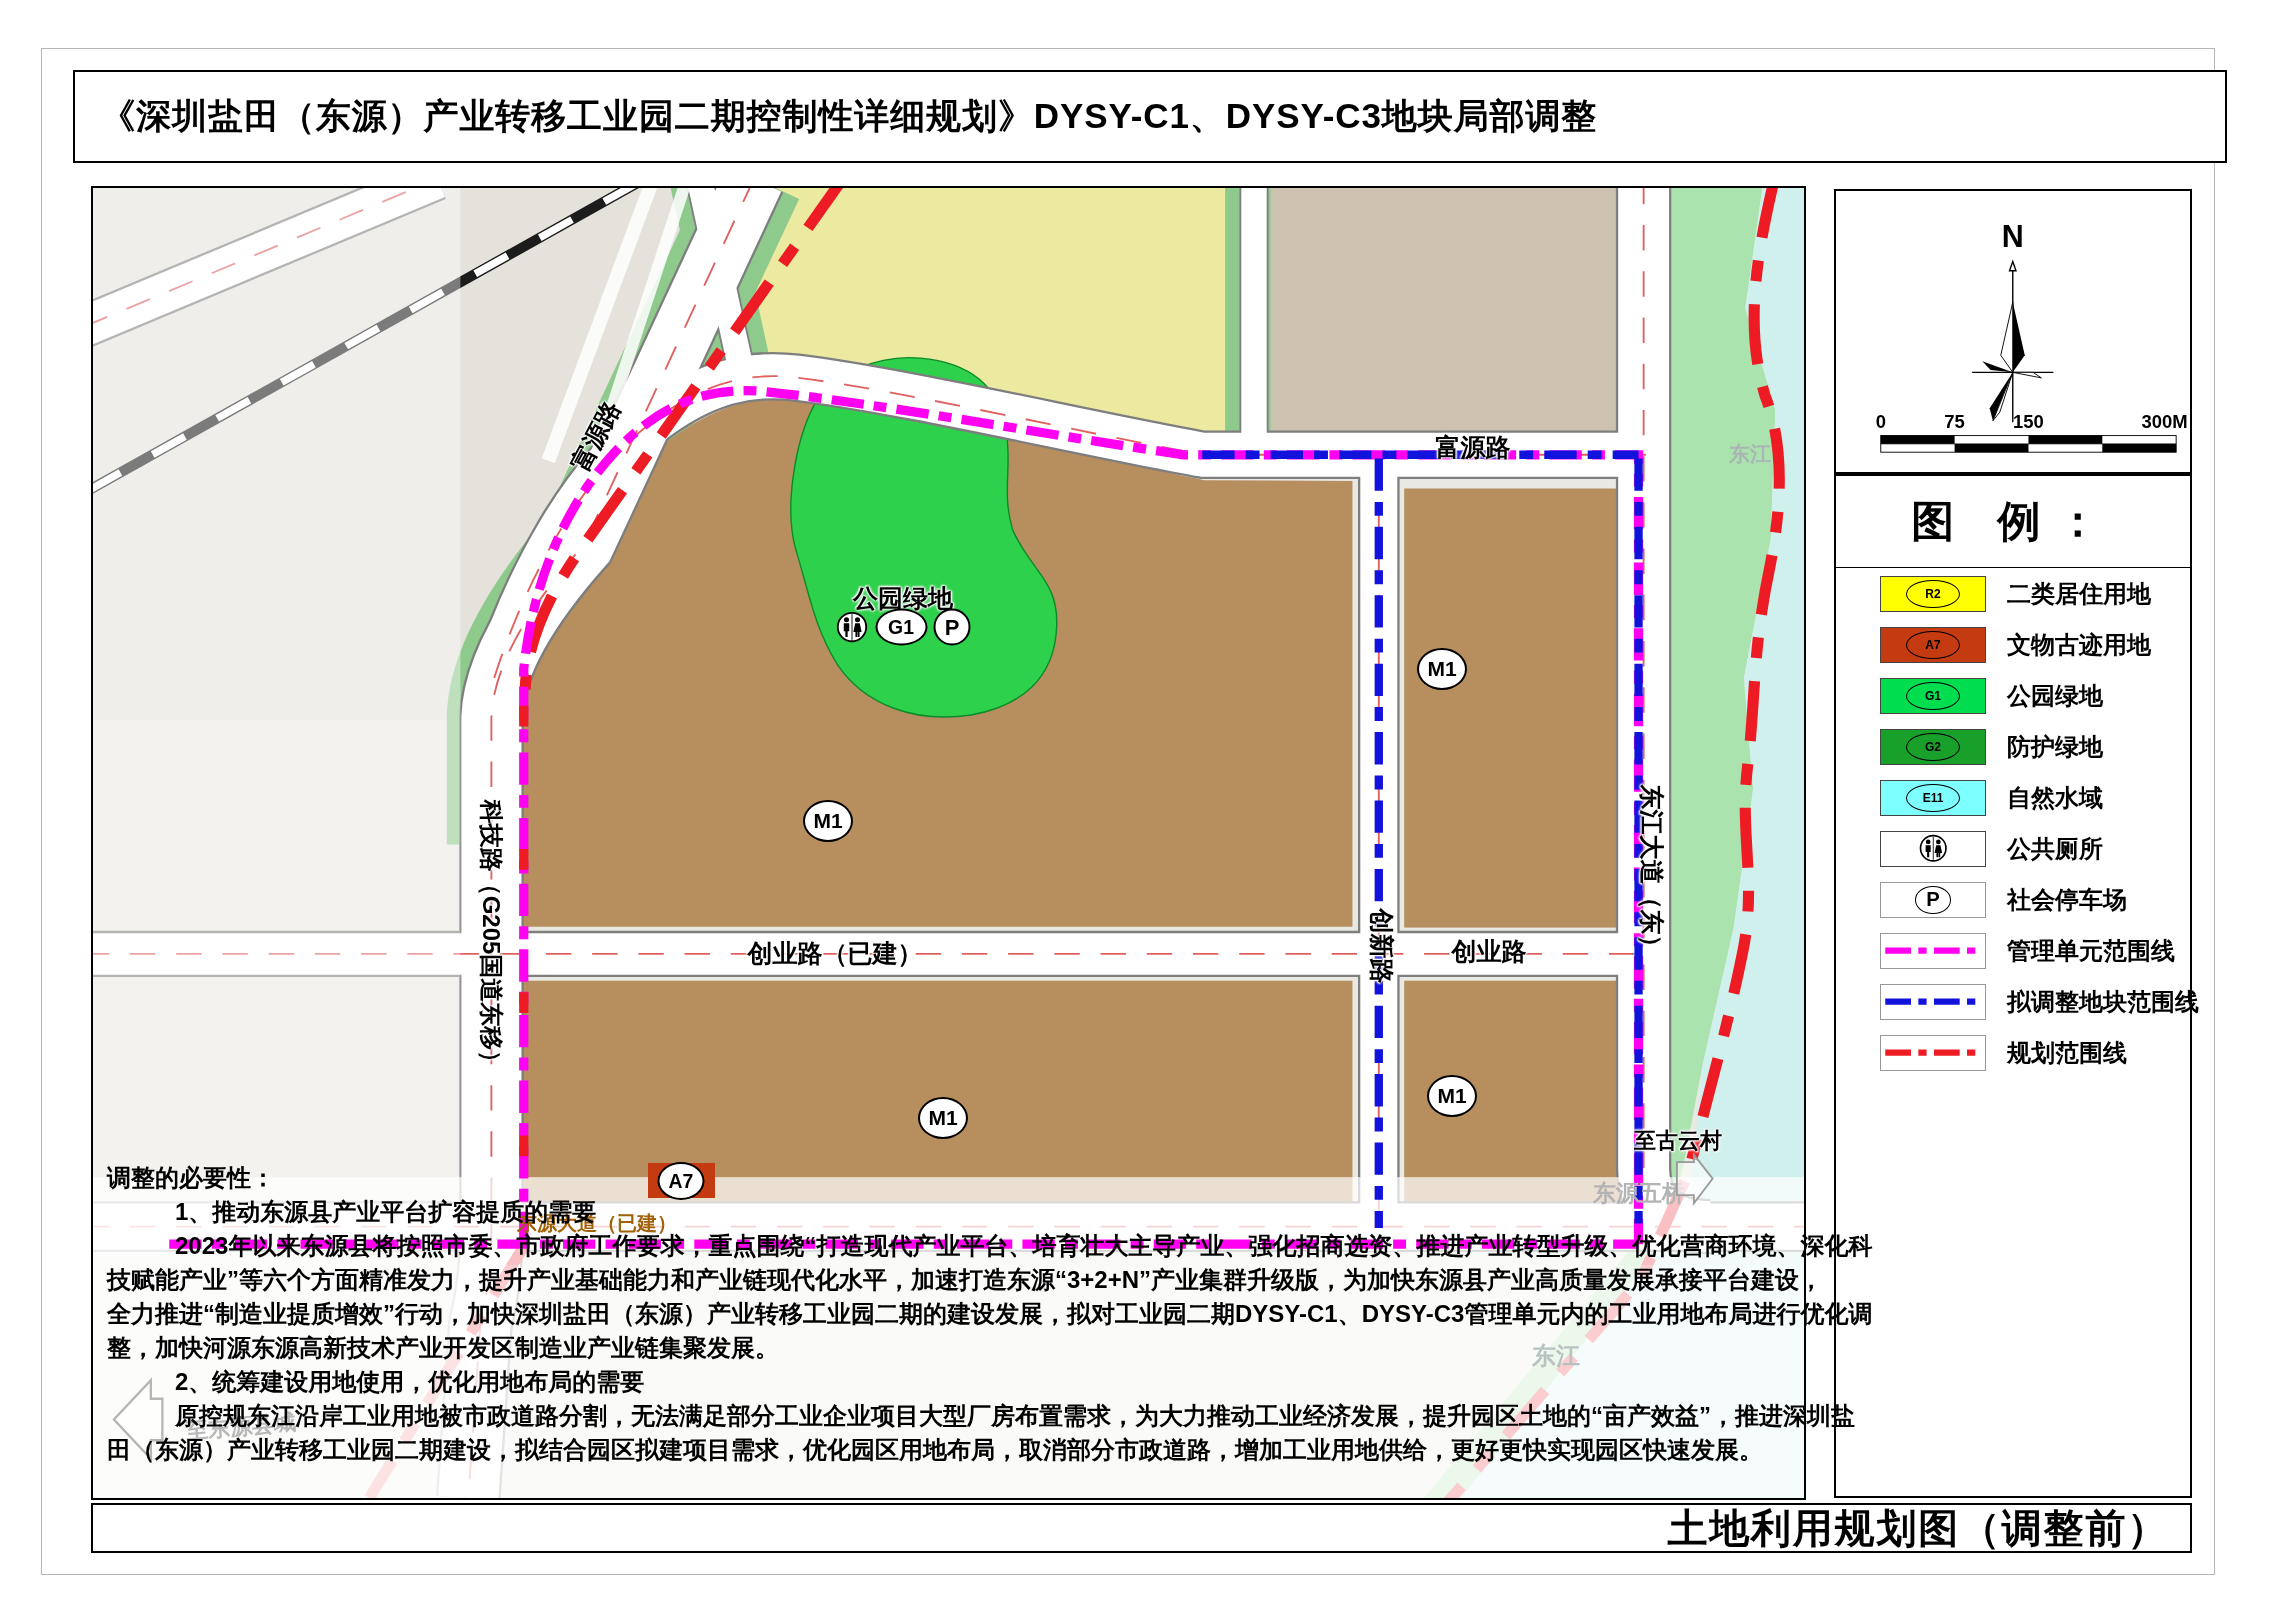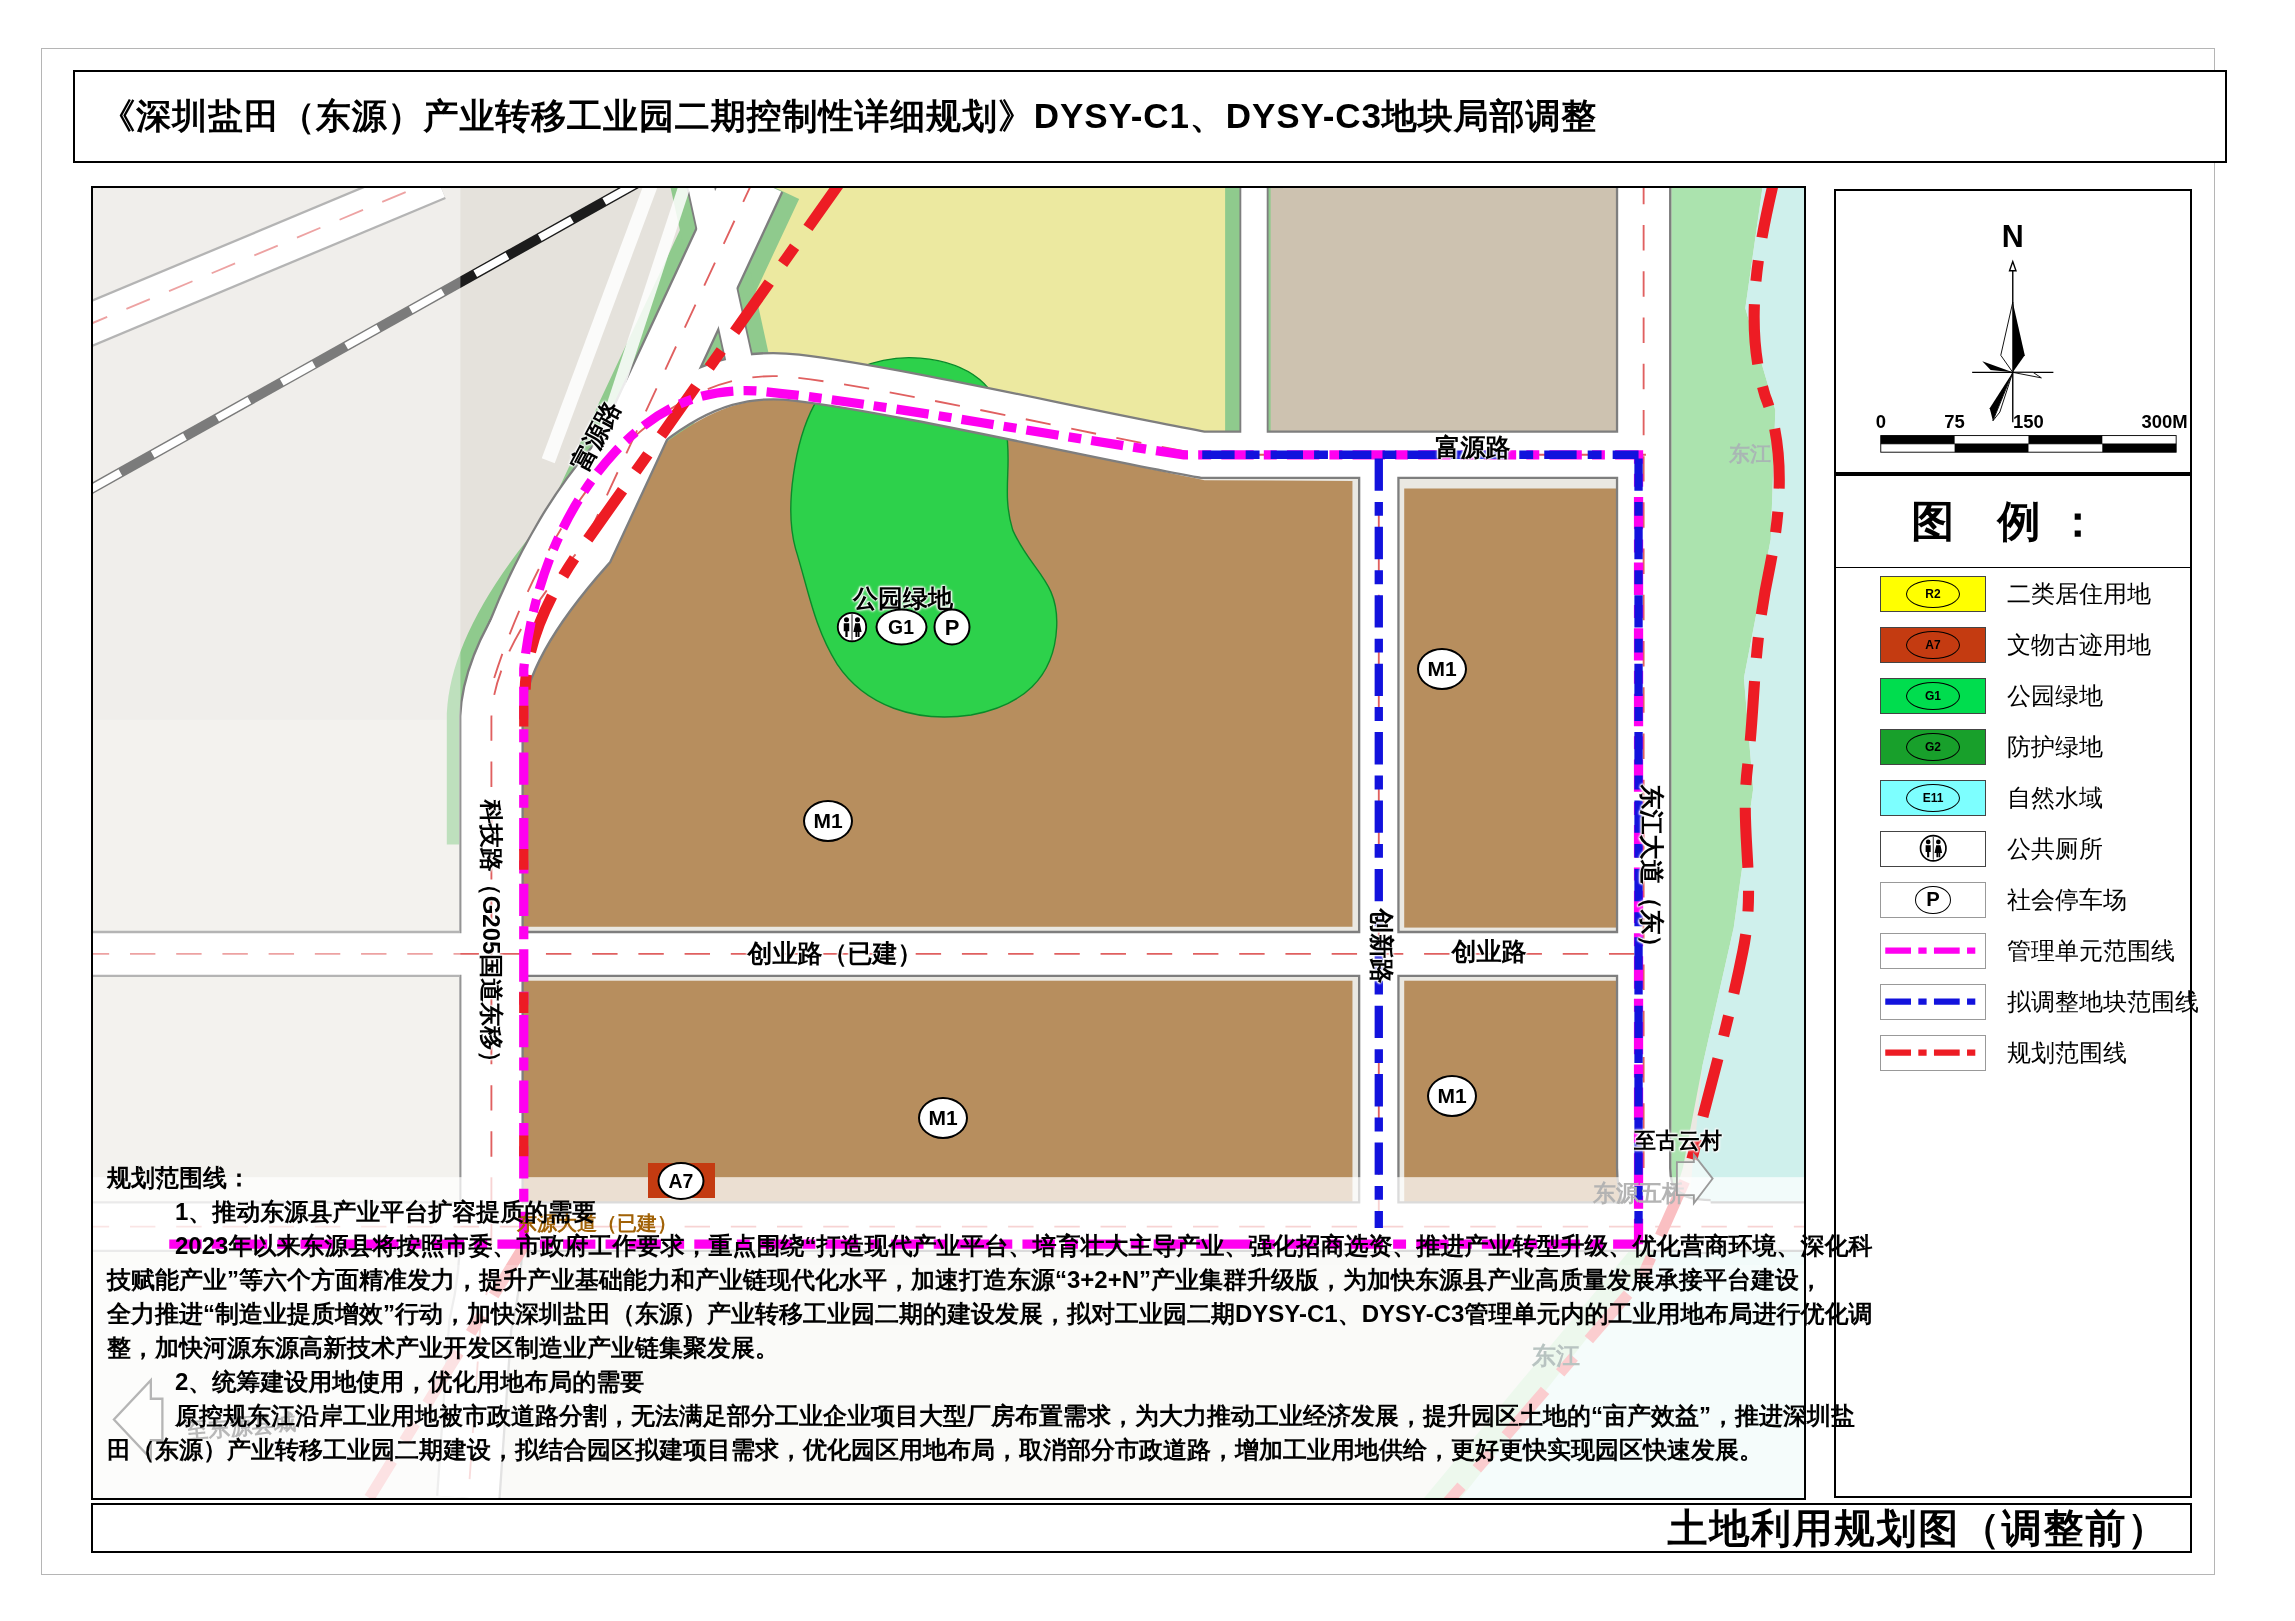--- a/index.html
+++ b/index.html
@@ -29,21 +29,21 @@
   
   #north-panel{position:absolute;left:1834px;top:189px;width:354px;height:281px;border:2.3px solid #000;background:#fff;}
   #legend-panel{position:absolute;left:1834px;top:474px;width:354px;height:1020px;border:2.3px solid #000;background:#fff;}
   #legend-title{height:91px;display:flex;align-items:center;justify-content:center;
                 font-size:43px;font-weight:bold;letter-spacing:15.7px;border-bottom:1.8px solid #000;}
   .leg-row{display:flex;align-items:center;height:51px;}
   .leg-row:first-of-type{margin-top:6.5px;}
   .sw{margin-left:44px;width:104px;height:34px;border:0.9px solid #444;display:flex;align-items:center;justify-content:center;flex:none;}
   .sw .code{border:1.8px solid #000;border-radius:50%;min-width:44px;height:26px;padding:0 3.7px;
             display:flex;align-items:center;justify-content:center;font-size:12px;font-weight:bold;background:transparent;}
-  .leg-label{margin-left:21px;font-size:24px;font-weight:normal;white-space:nowrap;}
+  .leg-label{margin-left:21px;font-size:24px;font-weight:bold;white-space:nowrap;}
   
   #caption-bar{position:absolute;left:91px;top:1503px;width:2076px;height:46px;border:2.3px solid #000;background:#fff;
                display:flex;align-items:center;justify-content:flex-end;padding-right:21px;}
   #caption-bar .t{font-size:40px;font-weight:bold;letter-spacing:1.8px;}
   
   #notes{position:absolute;left:14px;top:973px;width:1691px;z-index:30;}
   #notes .line{font-size:24px;font-weight:bold;line-height:34px;white-space:nowrap;color:#000;}
   #notes .ind{padding-left:68px;}
 </style>
 </head>
@@ -185,21 +185,21 @@
 
       <svg width="60" height="111" viewBox="0 0 130 240" style="position:absolute;left:14px;top:1176px;">
         <polygon points="95,35 95,75 120,75 120,165 95,165 95,205 15,120" fill="#ffffff" fill-opacity="0.6" stroke="#b5b5b5" stroke-width="5"></polygon>
       </svg>
       <svg width="44" height="55" viewBox="0 0 95 120" style="position:absolute;left:1580px;top:964px;">
         <polygon points="8,22 45,22 45,6 86,58 45,112 45,94 8,94" fill="#ffffff" fill-opacity="0.6" stroke="#9a9a9a" stroke-width="4"></polygon>
       </svg>
     </div>
 
     <div id="notes">
-      <div class="line">规划范围线：</div>
+      <div class="line">调整的必要性：</div>
       <div class="line ind">1、推动东源县产业平台扩容提质的需要</div>
       <div class="line ind">2023年以来东源县将按照市委、市政府工作要求，重点围绕“打造现代产业平台、培育壮大主导产业、强化招商选资、推进产业转型升级、优化营商环境、深化科</div>
       <div class="line">技赋能产业”等六个方面精准发力，提升产业基础能力和产业链现代化水平，加速打造东源“3+2+N”产业集群升级版，为加快东源县产业高质量发展承接平台建设，</div>
       <div class="line">全力推进“制造业提质增效”行动，加快深圳盐田（东源）产业转移工业园二期的建设发展，拟对工业园二期DYSY-C1、DYSY-C3管理单元内的工业用地布局进行优化调</div>
       <div class="line">整，加快河源东源高新技术产业开发区制造业产业链集聚发展。</div>
       <div class="line ind">2、统筹建设用地使用，优化用地布局的需要</div>
       <div class="line ind">原控规东江沿岸工业用地被市政道路分割，无法满足部分工业企业项目大型厂房布置需求，为大力推动工业经济发展，提升园区土地的“亩产效益”，推进深圳盐</div>
       <div class="line">田（东源）产业转移工业园二期建设，拟结合园区拟建项目需求，优化园区用地布局，取消部分市政道路，增加工业用地供给，更好更快实现园区快速发展。</div>
     </div>
   </div>

